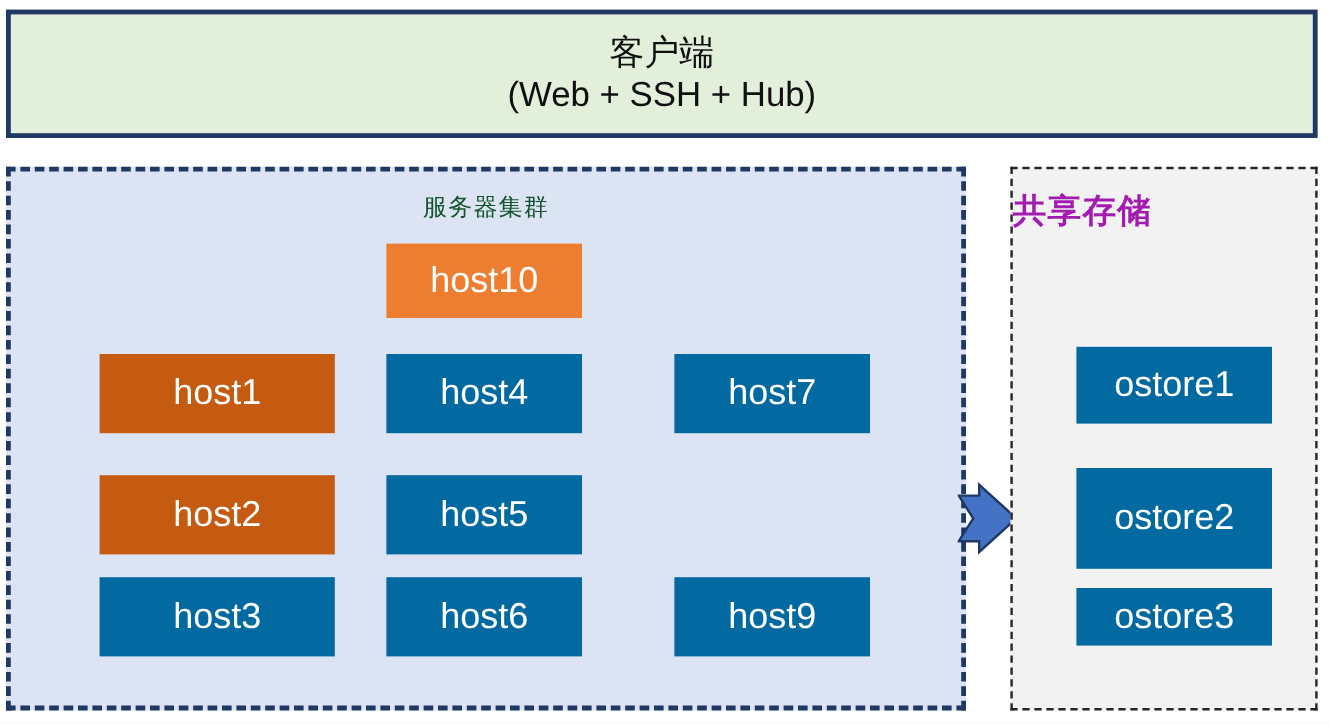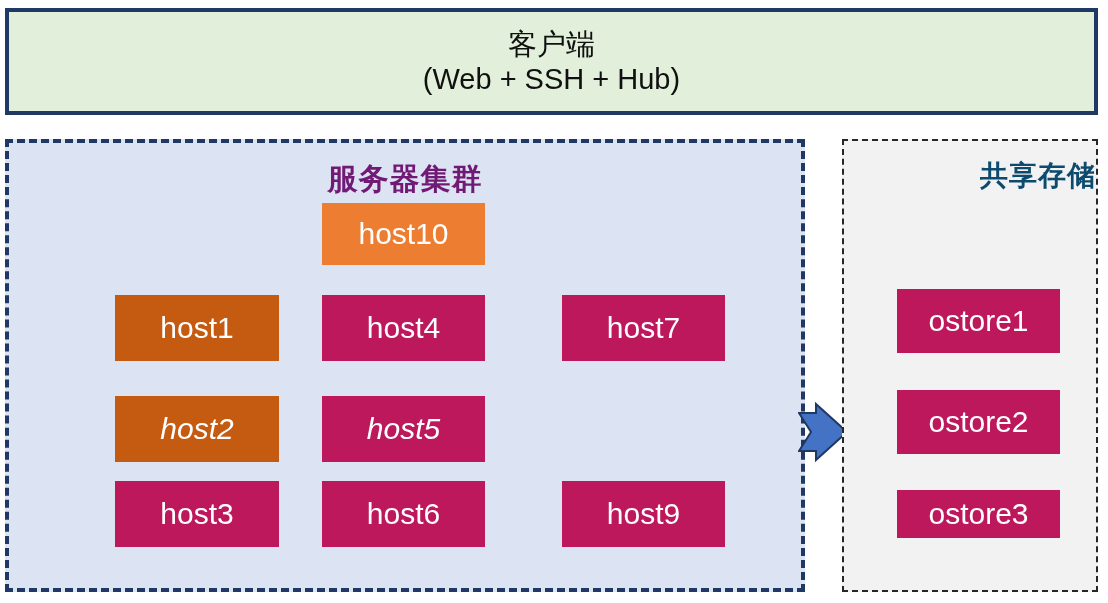--- a/index.html
+++ b/index.html
@@ -49,79 +49,79 @@
     box-sizing: border-box;
     background: #DCE3F2;
     border: 4px dashed #1F3864;
   }
   #server-cluster .zone-title {
     position: absolute;
     left: 0;
     right: 0;
     top: 16px;
     text-align: center;
-    font-size: 30px;
-    font-weight: bold;
-    color: #701a75;
+    font-size: 20px;
+    font-weight: normal;
+    color: #14532d;
     letter-spacing: 1px;
   }
 
   
   #shared-storage {
     position: absolute;
     left: 842px;
     top: 139px;
     width: 256px;
     height: 453px;
     box-sizing: border-box;
     background: #F2F2F2;
     border: 2px dashed #262626;
   }
   #shared-storage .zone-title {
     position: absolute;
     left: 0;
     right: 0;
     top: 16px;
-    text-align: right;
+    text-align: left;
     font-size: 28px;
     font-weight: bold;
-    color: #0c4a6e;
+    color: #a21caf;
     letter-spacing: 1px;
   }
 
   
   .node {
     position: absolute;
     box-sizing: border-box;
     border-radius: 0;
     display: flex;
     align-items: center;
     justify-content: center;
     color: #ffffff;
     font-size: 30px;
     line-height: 1;
     white-space: nowrap;
   }
-  .node.blue   { background: #be185d; }
+  .node.blue   { background: #0369a1; }
   .node.orange { background: #ED7D31; }
   .node.dark-orange { background: #C55A11; }
 
   
-  .c1 { left: 74px;  width: 164px; margin-left: 32px; }
+  .c1 { left: 74px;  width: 196px; }
   .c2 { left: 313px; width: 163px; }
   .c3 { left: 553px; width: 163px; }
   .r-top    { top: 60px;  height: 62px; }
   .r1 { top: 152px; height: 66px; }
-  .r2 { top: 253px; height: 66px; font-style: italic; }
+  .r2 { top: 253px; height: 66px; }
   .r3 { top: 338px; height: 66px; }
 
   
   .s-col { left: 53px; width: 163px; text-align: right; }
   .s1 { top: 148px; height: 64px; }
-  .s2 { top: 249px; height: 64px; }
+  .s2 { top: 249px; height: 84px; }
   .s3 { top: 349px; height: 48px; }
 
   
   #flow-arrow {
     position: absolute;
     left: 798px;
     top: 401px;
     width: 50px;
     height: 62px;
   }

